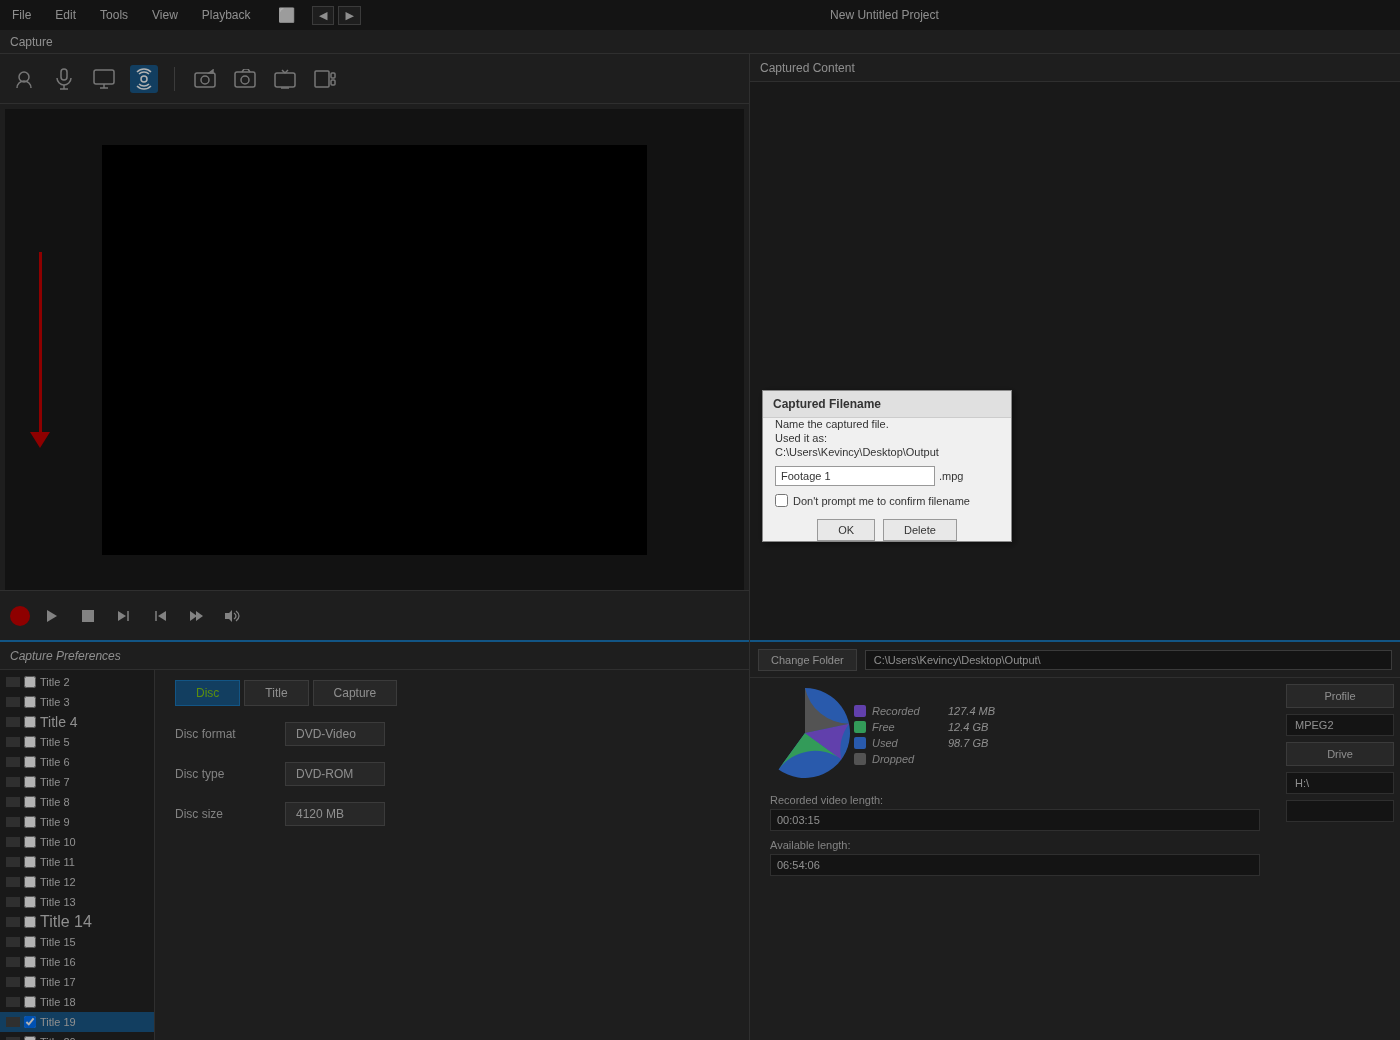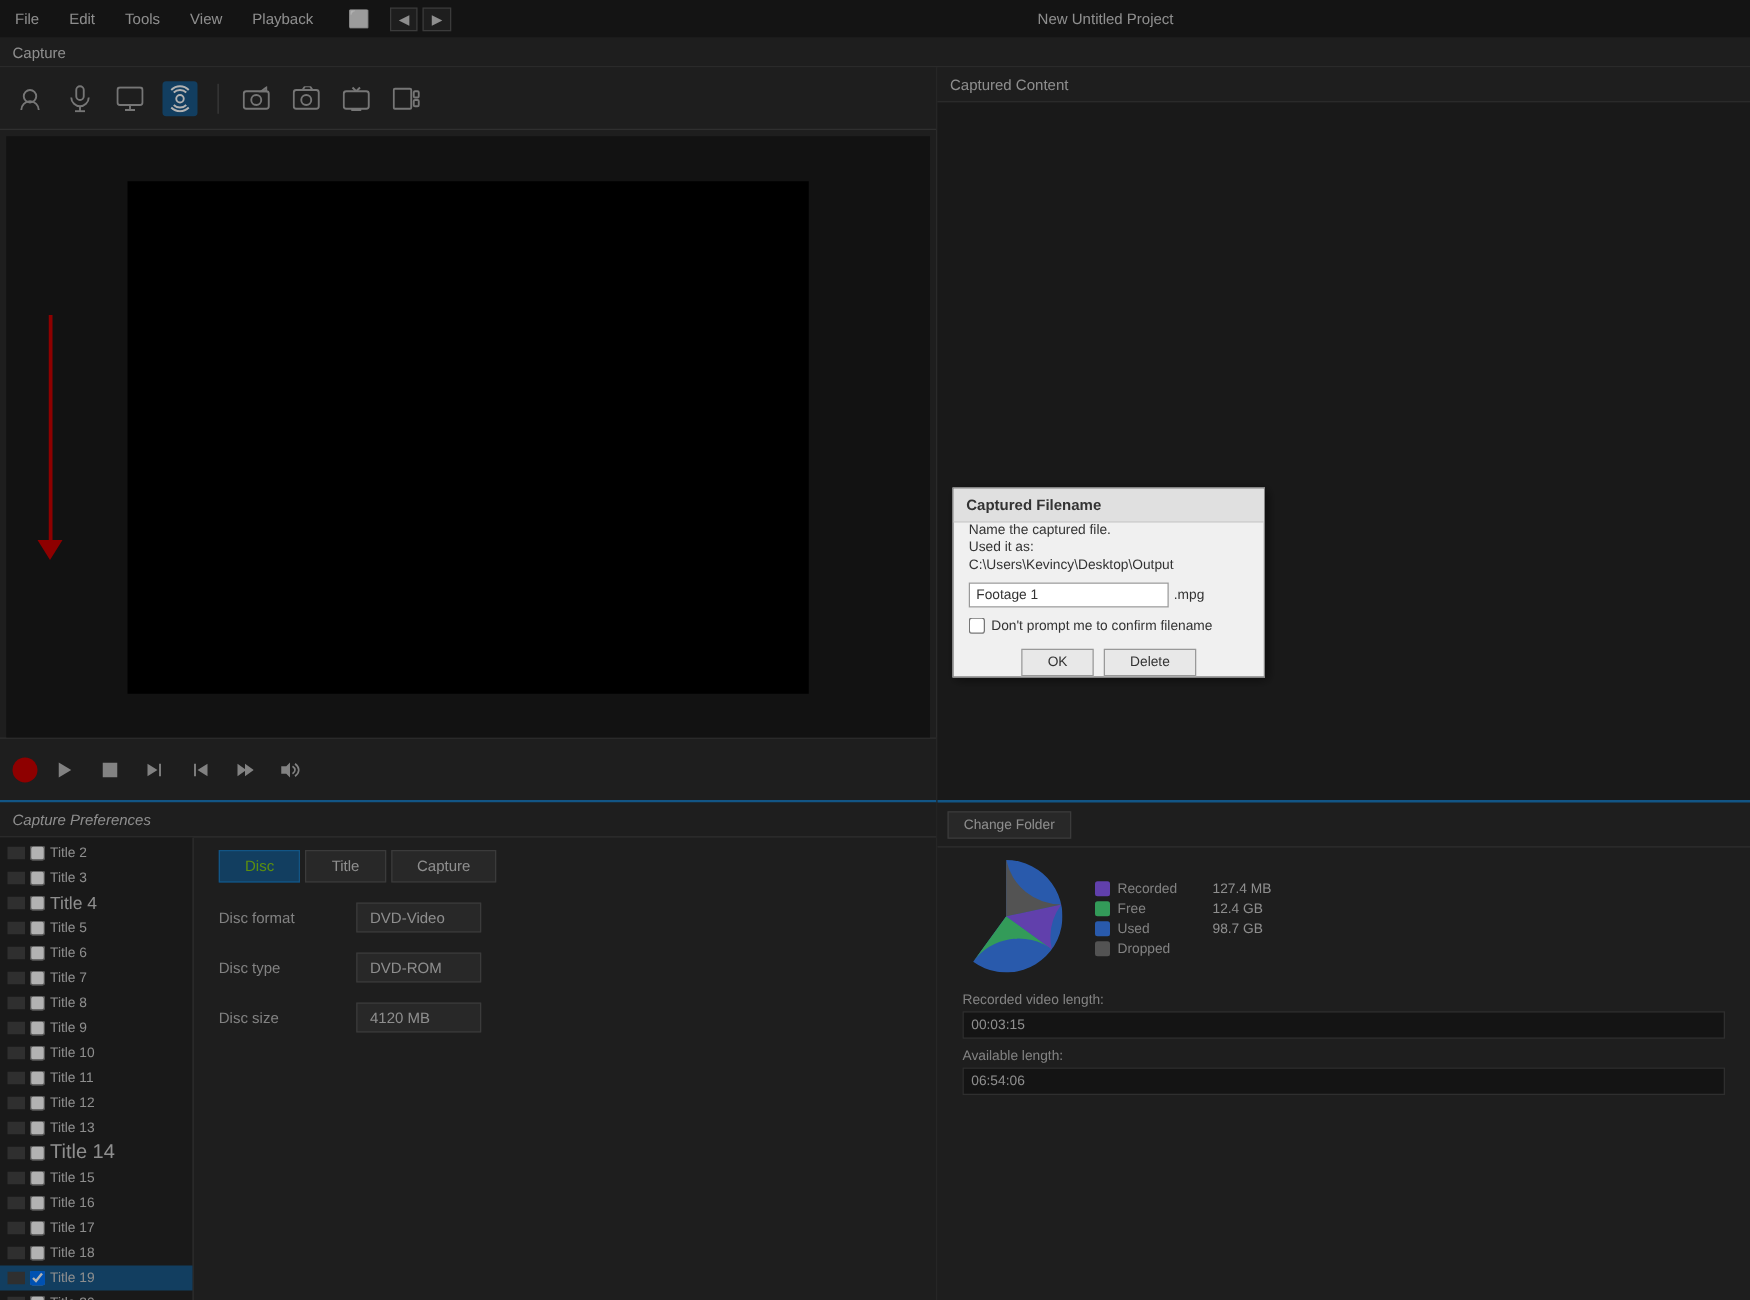--- a/index.html
+++ b/index.html
@@ -747,24 +747,25 @@
 
   <div id="right-panel">
     <div id="captured-content-header">
       <span>Captured Content</span>
     </div>
     <div id="captured-content-area"></div>
 
     <div id="bottom-right">
       <div id="folder-bar">
         <button class="folder-btn">Change Folder</button>
+        <span class="folder-path">C:\Users\Kevincy\Desktop\Output\</span>
       </div>
       <div style="display:flex; flex:1;">
         <div id="disk-info-area" style="flex:1; flex-direction:column;">
-          <div style="display:flex; gap:26px; align-items:center;">
+          <div style="display:flex; gap:4px; align-items:center;font-style:italic;">
 
             <div id="pie-container">
               <svg width="90" height="90" viewBox="-1 -1 2 2" style="transform: rotate(-90deg)">
 
                 <path d="M0,0 L1,0 A1,1,0,1,1,-0.809,-0.588 Z" fill="#3b82f6"></path>
 
                 <path d="M0,0 L-0.809,-0.588 A1,1,0,0,1,-0.587,0.809 Z" fill="#4ade80"></path>
 
                 <path d="M0,0 L-0.587,0.809 A1,1,0,0,1,0.208,0.978 Z" fill="#8b5cf6"></path>
 
@@ -797,20 +798,27 @@
           </div>
 
           <div id="video-length-section">
             <div class="length-label">Recorded video length:</div>
             <div class="length-bar">00:03:15</div>
             <div class="length-label">Available length:</div>
             <div class="length-bar">06:54:06</div>
           </div>
         </div>
 
+        <div id="profile-drive-section">
+          <button class="profile-btn">Profile</button>
+          <div class="profile-value">MPEG2</div>
+          <button class="profile-btn">Drive</button>
+          <div class="profile-value">H:\</div>
+          <div class="profile-value" style="height:22px;"></div>
+        </div>
       </div>
     </div>
   </div>
 </div>
 
 <div id="modal-overlay">
   <div id="modal-dialog">
     <div id="modal-title-bar">Captured Filename</div>
     <div id="modal-body">
       <p class="modal-text">Name the captured file.</p>

